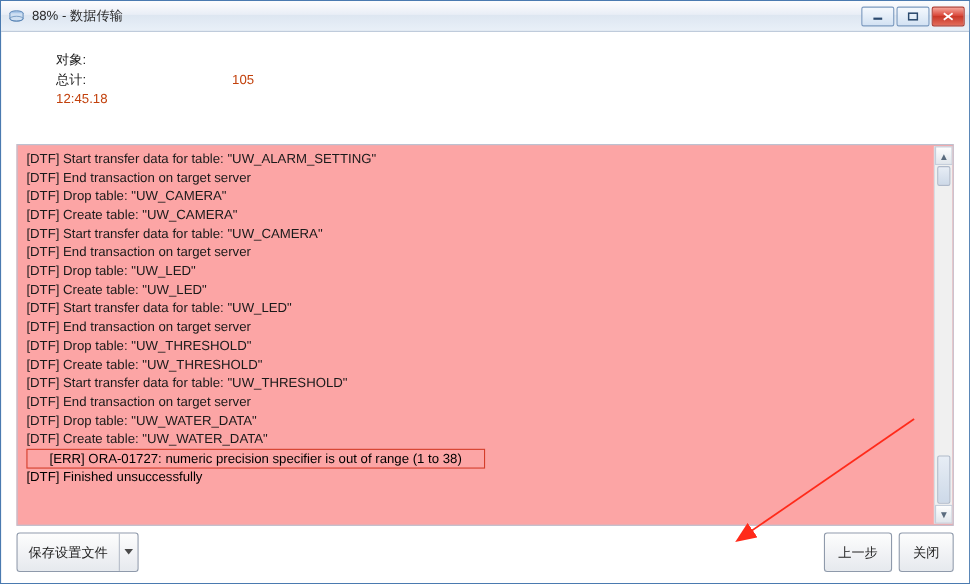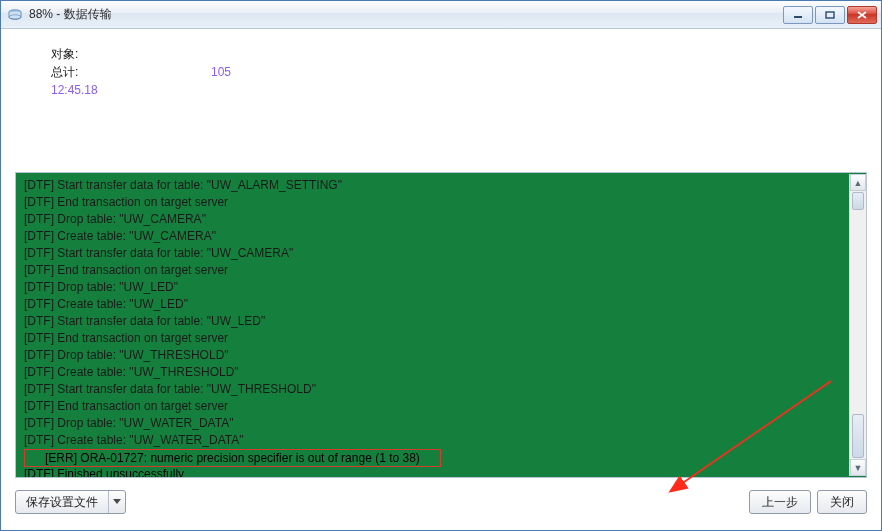--- a/index.html
+++ b/index.html
@@ -52,31 +52,30 @@
   .client {
     position: absolute; left: 8px; right: 8px; top: 36px; bottom: 8px;
   }
 
   .summary {
     margin: 8px 6px 4px 6px;
     line-height: 18px;
   }
   .summary-row { display: flex; margin-left: 36px; }
   .summary-row .lab { width: 160px; color: #1a1a1a; }
-  .summary-row .val { color: #8b5cf6; }
+  .summary-row .val { color: #c2410c; }
 
   .log-box {
     position: absolute;
     left: 6px; right: 6px;
     top: 94px; bottom: 44px;
     border: 1px solid #b7c4d4;
-    background: #15803d;
+    background: #fca5a5;
     padding: 4px 6px 4px 8px;
     overflow: hidden;
-    margin-top: 41px;
   }
   .log-lines { line-height: 17px; color: #1a1a1a; }
   .log-line { white-space: pre; }
   .err-line {
     display: inline-block;
     border: 1px solid #d43d2a;
     padding: 0 20px;
     line-height: 16px;
   }
   .vscroll {
@@ -101,21 +100,21 @@
   .vscroll .arrow.up { position: absolute; top: 0; }
   .vscroll .arrow.down { position: absolute; bottom: 0; }
 
   .button-row {
     position: absolute; left: 6px; right: 6px; bottom: 6px; height: 28px;
     display: flex; align-items: center;
   }
   .btn-group-left { display: flex; }
   .btn-group-right { margin-left: auto; display: flex; gap: 6px; }
   .btn {
-    height: 24px;
+    height: 36px;
     border: 1px solid #8f9aab;
     border-radius: 3px;
     background: linear-gradient(#fdfdfd, #e6e9ee);
     display: flex; align-items: center;
     padding: 0 12px;
     color: #222;
     font-size: 12px;
   }
   .btn.split { padding: 0; }
   .btn.split .main { padding: 0 10px; border-right: 1px solid #b6bdc9; height: 100%; display:flex; align-items:center;}

